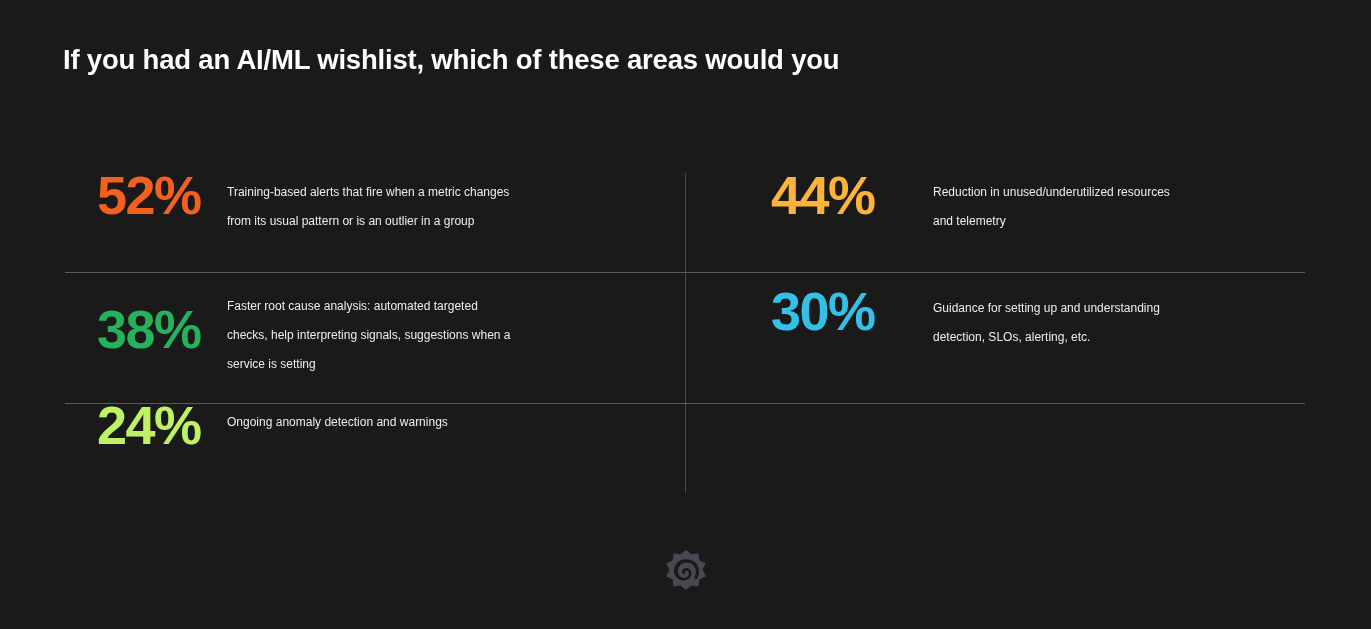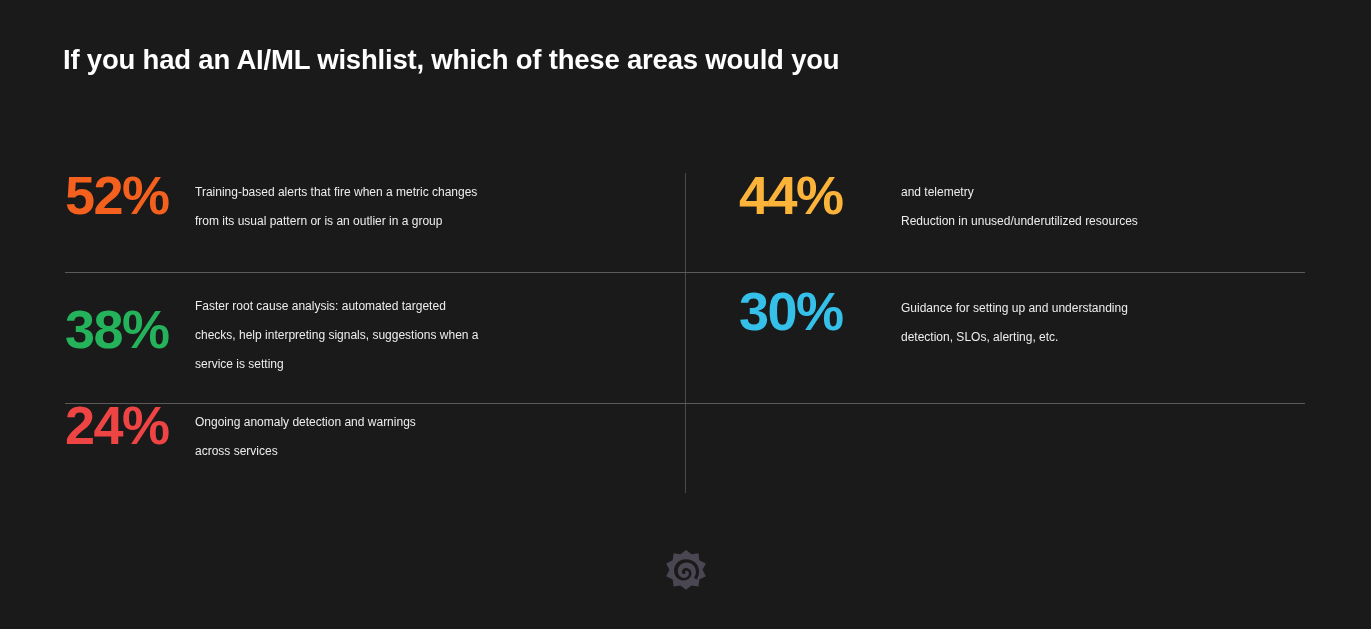--- a/index.html
+++ b/index.html
@@ -35,20 +35,21 @@
   .grid {
     position:absolute;
     left:65px; top:173px;
     width:1240px; height:320px;
   }
 
   .row {
     position:relative;
     display:flex;
     width:100%;
+    margin-left:32px;
   }
   .row-1 { height:99px; }
   .row-2 { height:131px; }
   .row-3 { height:90px; }
 
   .cell {
     display:flex;
     align-items:flex-start;
     position:relative;
   }
@@ -126,22 +127,22 @@
       <div class="cell cell-left">
         <div class="pct pct-52" style="color:#f4601e">52%</div>
         <div class="desc">
           <div>Training-based alerts that fire when a metric changes</div>
           <div>from its usual pattern or is an outlier in a group</div>
         </div>
       </div>
       <div class="cell cell-right">
         <div class="pct pct-44" style="color:#fbb33a">44%</div>
         <div class="desc desc-44">
+          <div>Reduction in unused/underutilized resources</div>
           <div>and telemetry</div>
-          <div>Reduction in unused/underutilized resources</div>
         </div>
       </div>
     </div>
 
     <div class="row row-2">
       <div class="cell cell-left">
         <div class="pct pct-38" style="color:#24b25b">38%</div>
         <div class="desc desc-38">
           <div>Faster root cause analysis: automated targeted</div>
           <div>checks, help interpreting signals, suggestions when a</div>
@@ -152,24 +153,23 @@
         <div class="pct pct-30" style="color:#35c0ea">30%</div>
         <div class="desc desc-30">
           <div>Guidance for setting up and understanding</div>
           <div>detection, SLOs, alerting, etc.</div>
         </div>
       </div>
     </div>
 
     <div class="row row-3">
       <div class="cell cell-left">
-        <div class="pct pct-24" style="color:#ef4444">24%</div>
+        <div class="pct pct-24" style="color:#bef264">24%</div>
         <div class="desc">
           <div>Ongoing anomaly detection and warnings</div>
-          <div>across services</div>
         </div>
       </div>
       <div class="cell cell-right"></div>
     </div>
 
   </div>
 
   <div class="logo">
     <svg viewBox="0 0 100 104" width="46" height="48">
       <path fill="#4a4752" d="M50 0 L62 9 L77 7 L79 22 L93 29 L86 43 L93 57 L79 64 L77 79 L62 77 L50 86 L38 77 L23 79 L21 64 L7 57 L14 43 L7 29 L21 22 L23 7 L38 9 Z"></path>

